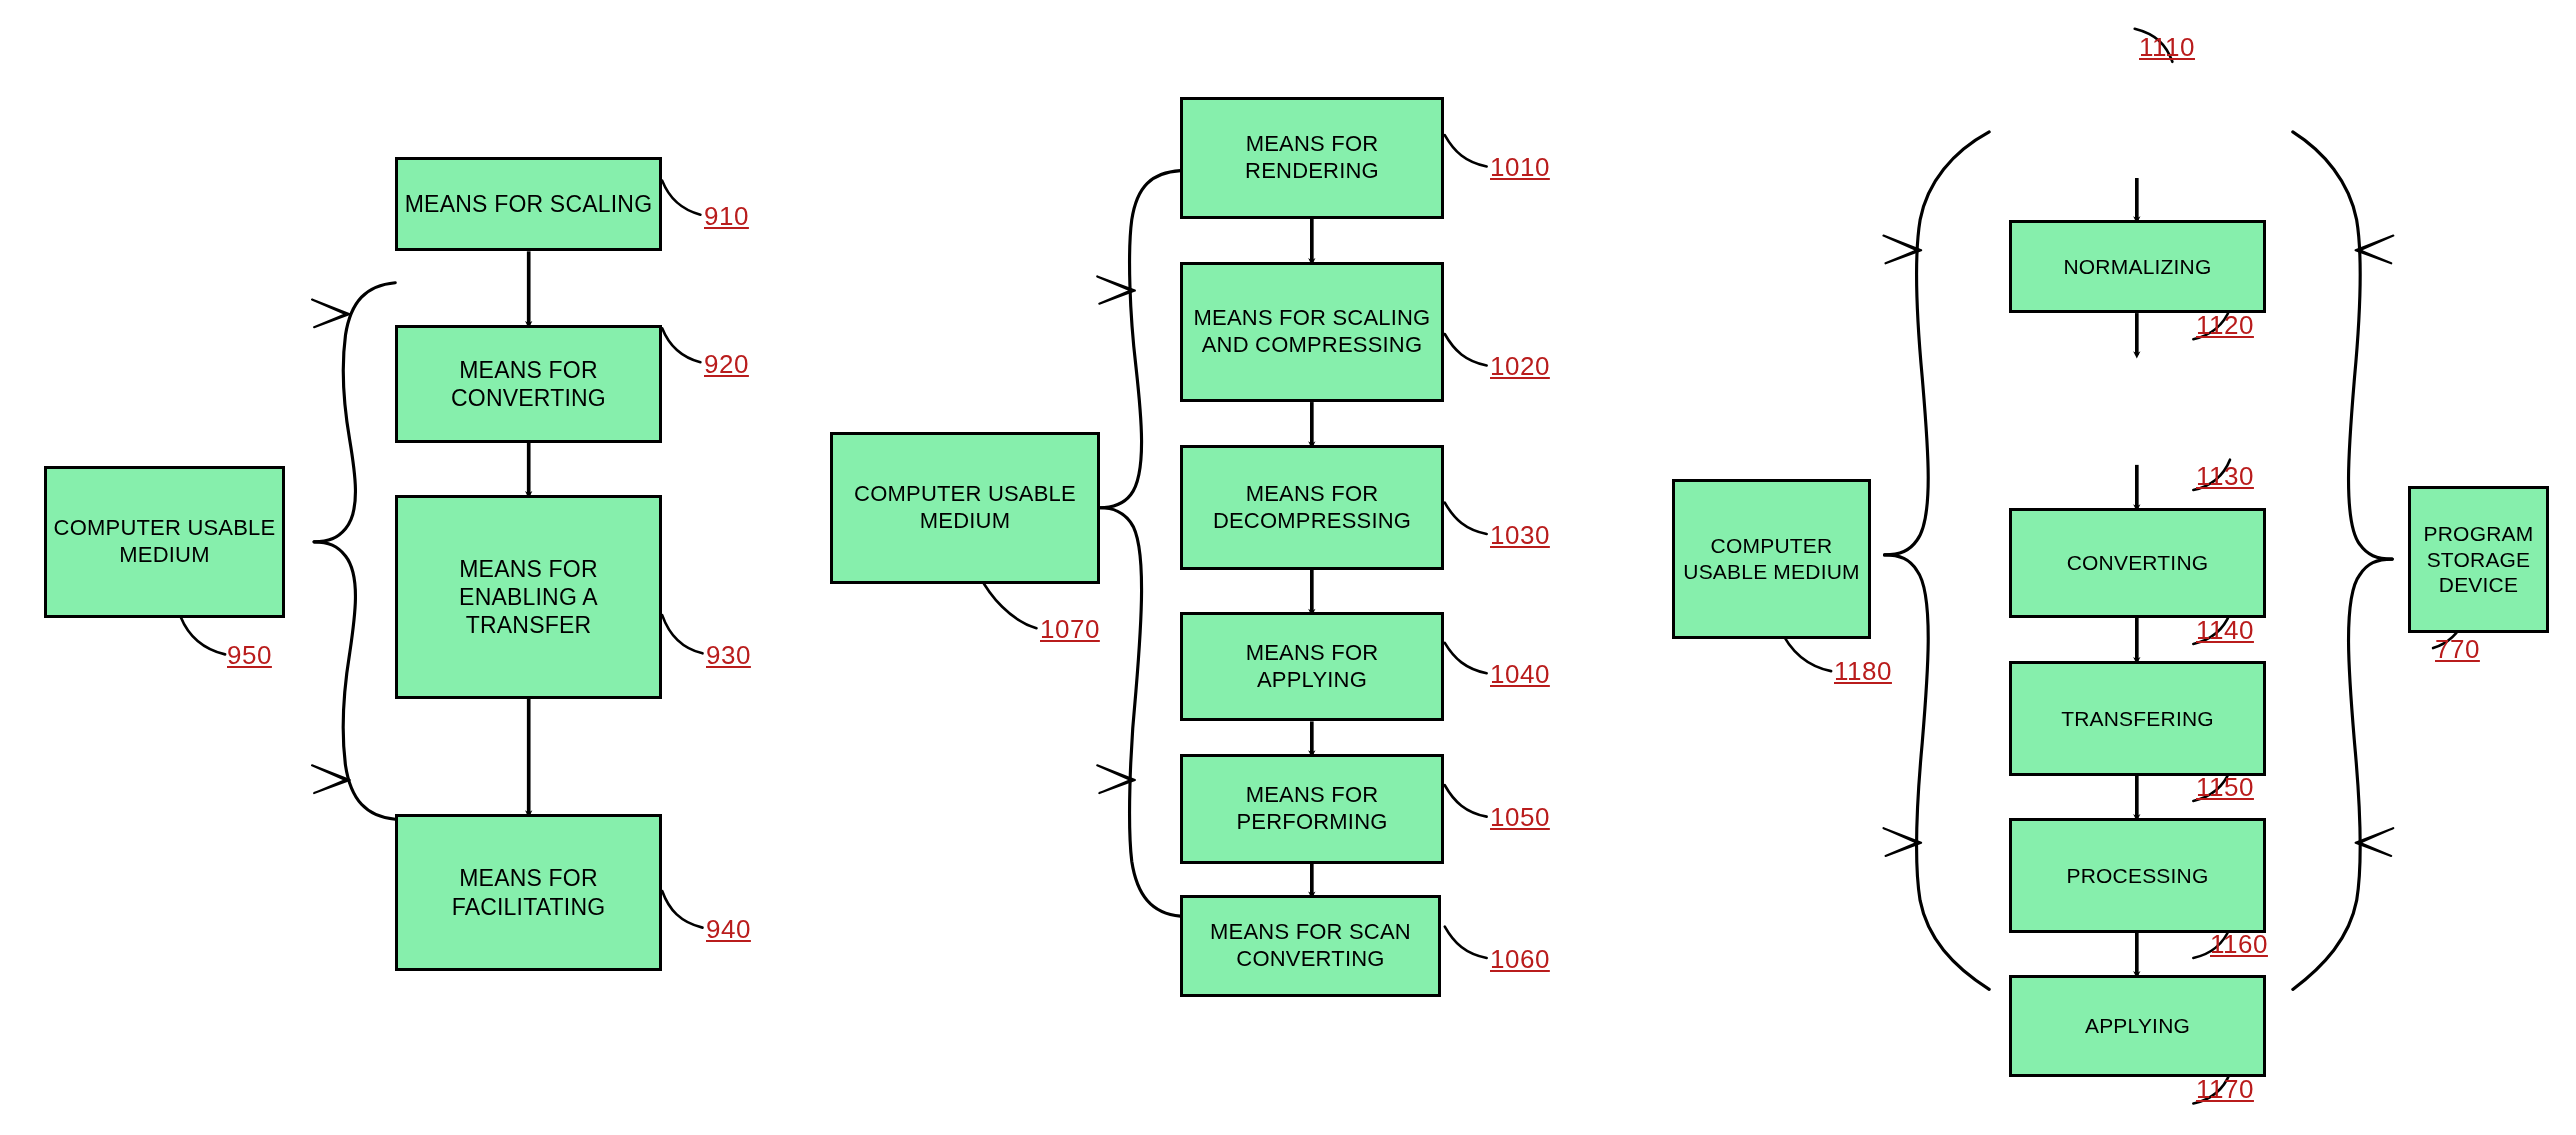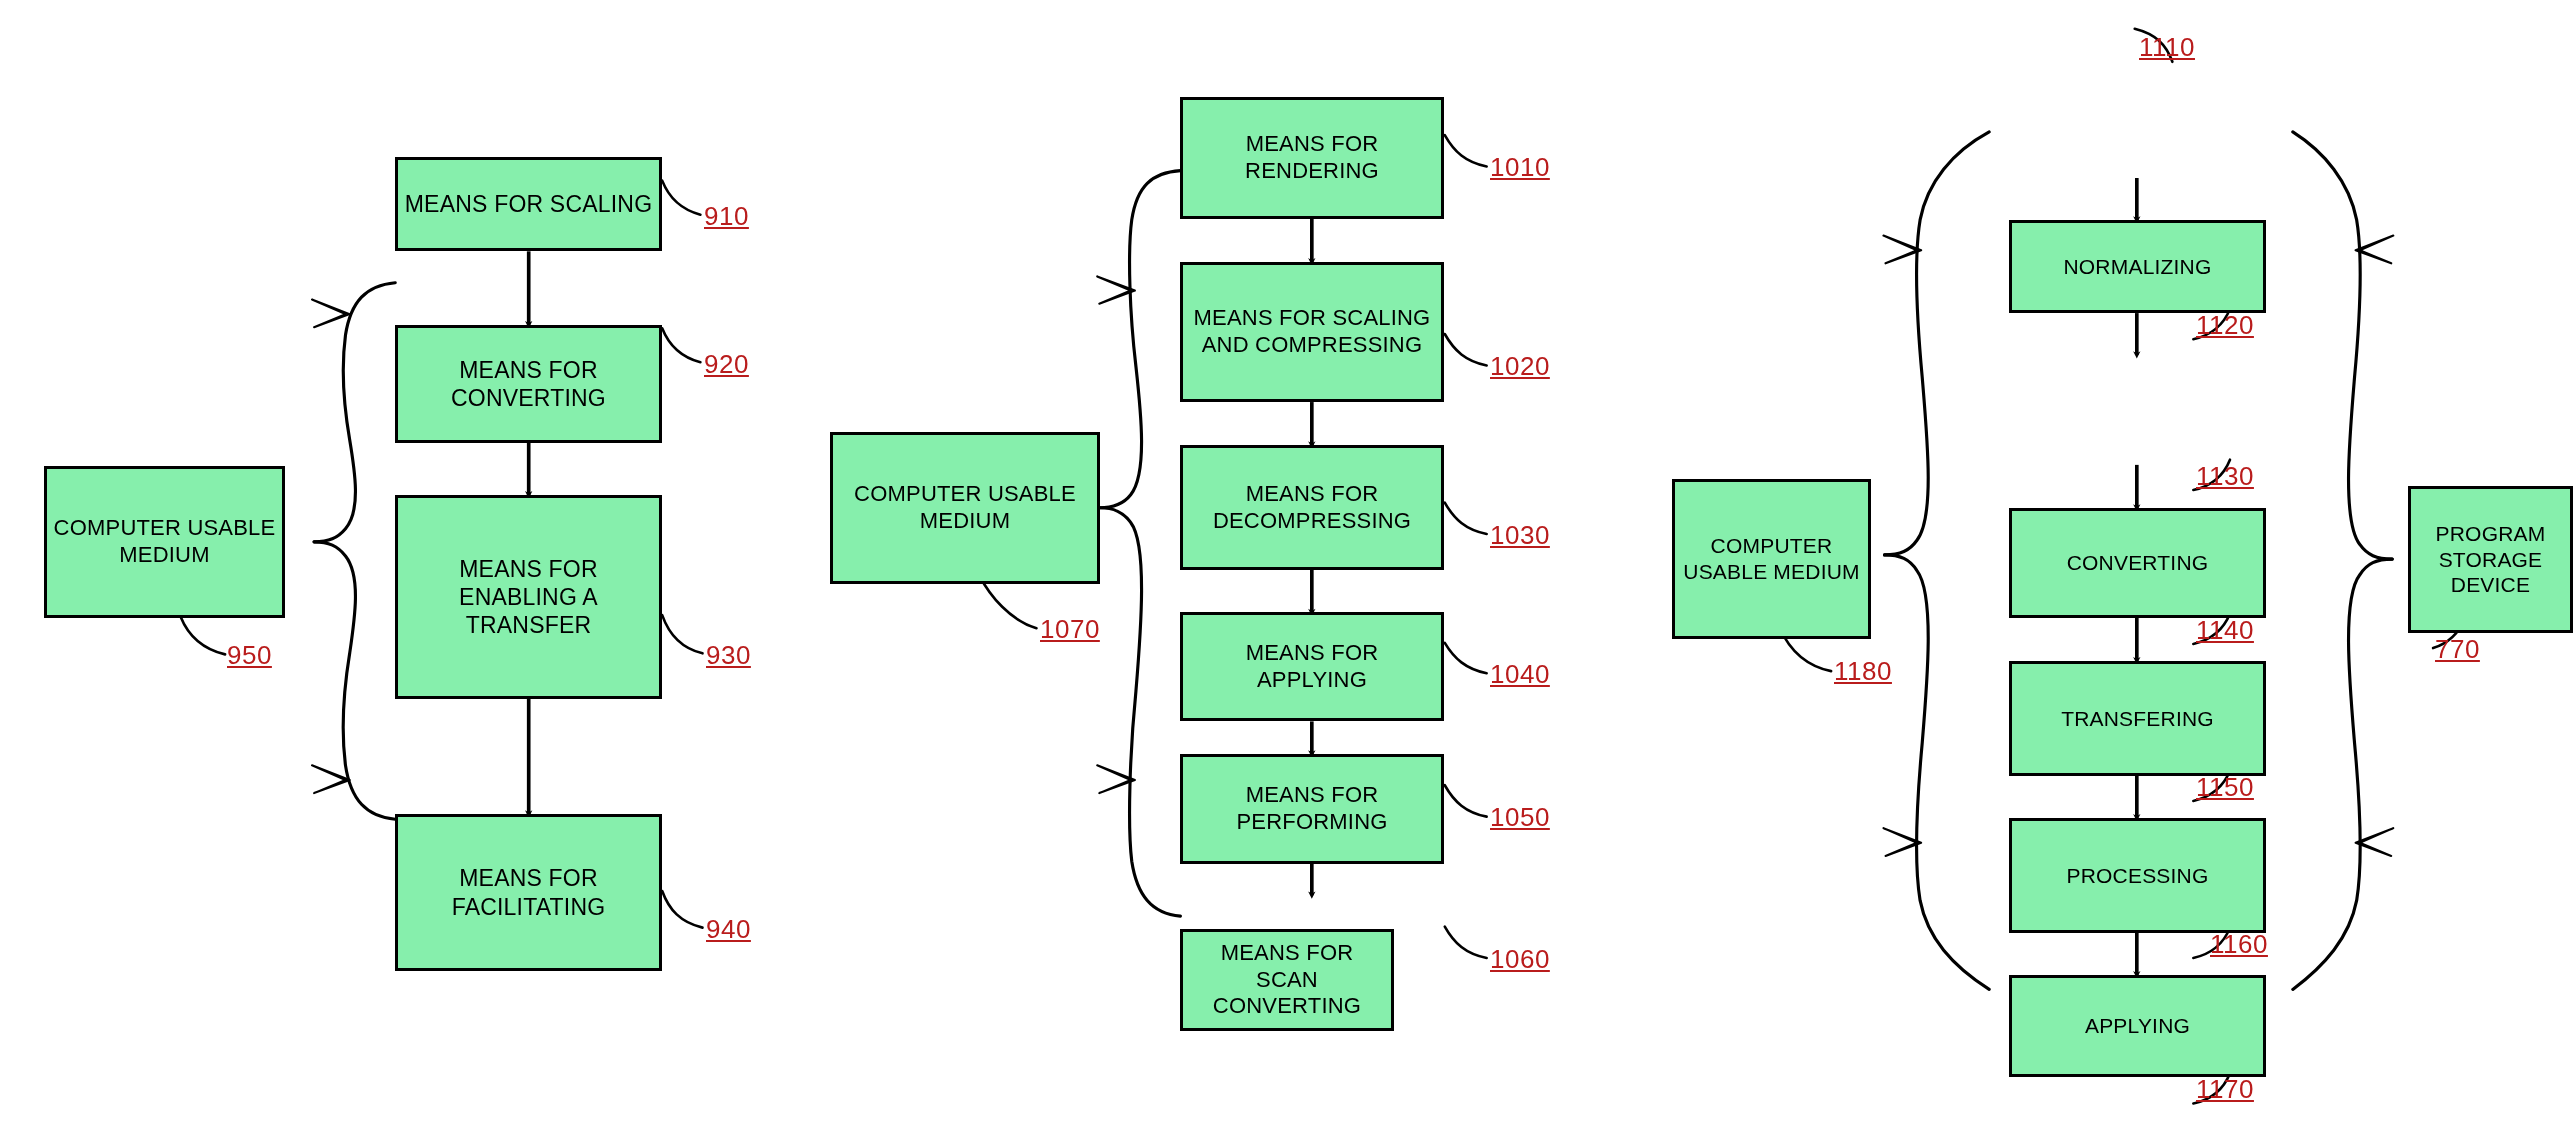--- a/index.html
+++ b/index.html
@@ -235,33 +235,33 @@
     <span class="node-label">MEANS FOR APPLYING</span>
   </div>
   <div class="ref" style="left:1490px; top:659px;">1040</div>
 
   <div class="node sz-b" style="left:1180px; top:754px; width:264px; height:110px;">
     <span class="node-label">MEANS FOR
 PERFORMING</span>
   </div>
   <div class="ref" style="left:1490px; top:802px;">1050</div>
 
-  <div class="node sz-b" style="left:1180px; top:895px; width:214px; height:102px;margin-top:34px;">
+  <div class="node sz-b" style="left:1180px; top:895px; width:261px; height:102px;">
     <span class="node-label">MEANS FOR SCAN
 CONVERTING</span>
   </div>
   <div class="ref" style="left:1490px; top:944px;">1060</div>
 
   <div class="node sz-c" style="left:1672px; top:479px; width:199px; height:160px;">
     <span class="node-label">COMPUTER
 USABLE MEDIUM</span>
   </div>
   <div class="ref" style="left:1834px; top:656px;">1180</div>
 
-  <div class="node sz-c" style="left:2408px; top:486px; width:165px; height:147px;">
+  <div class="node sz-c" style="left:2408px; top:486px; width:141px; height:147px;">
     <span class="node-label">PROGRAM
 STORAGE
 DEVICE</span>
   </div>
   <div class="ref" style="left:2435px; top:634px;">770</div>
 
   <div class="ref" style="left:2139px; top:32px;">1110</div>
 
   <div class="node sz-c" style="left:2009px; top:220px; width:257px; height:93px;">
     <span class="node-label">NORMALIZING</span>

